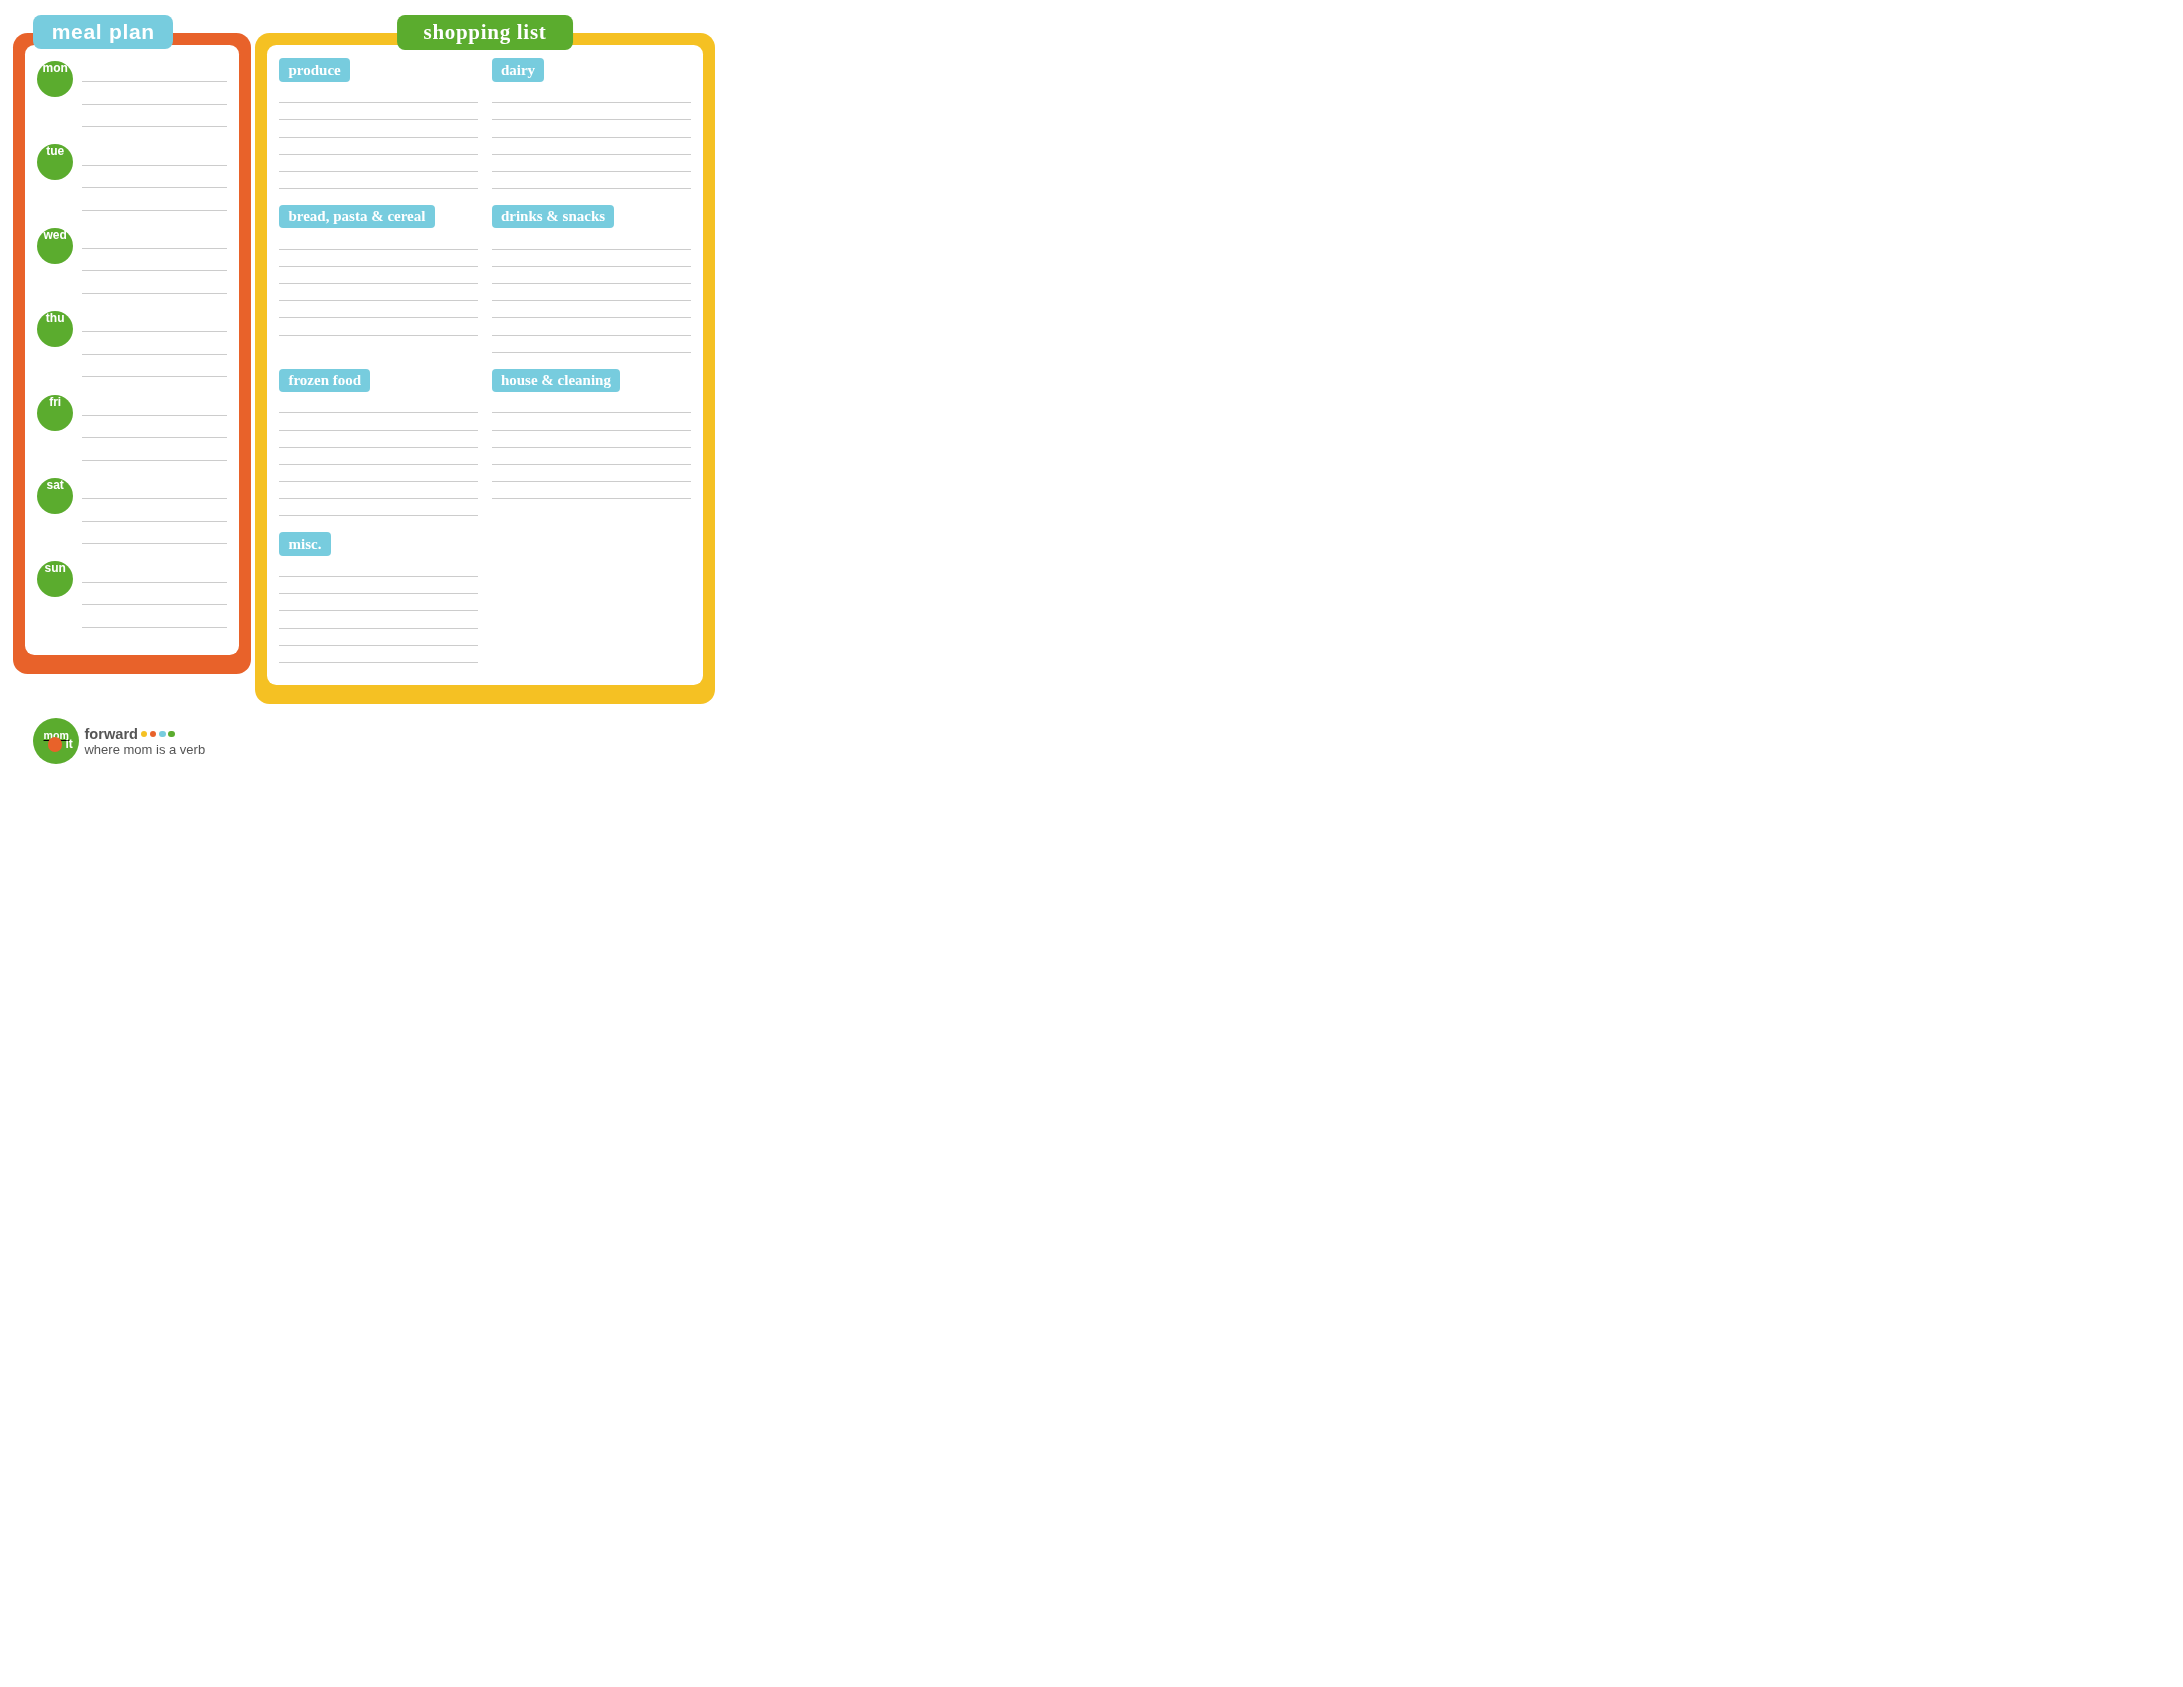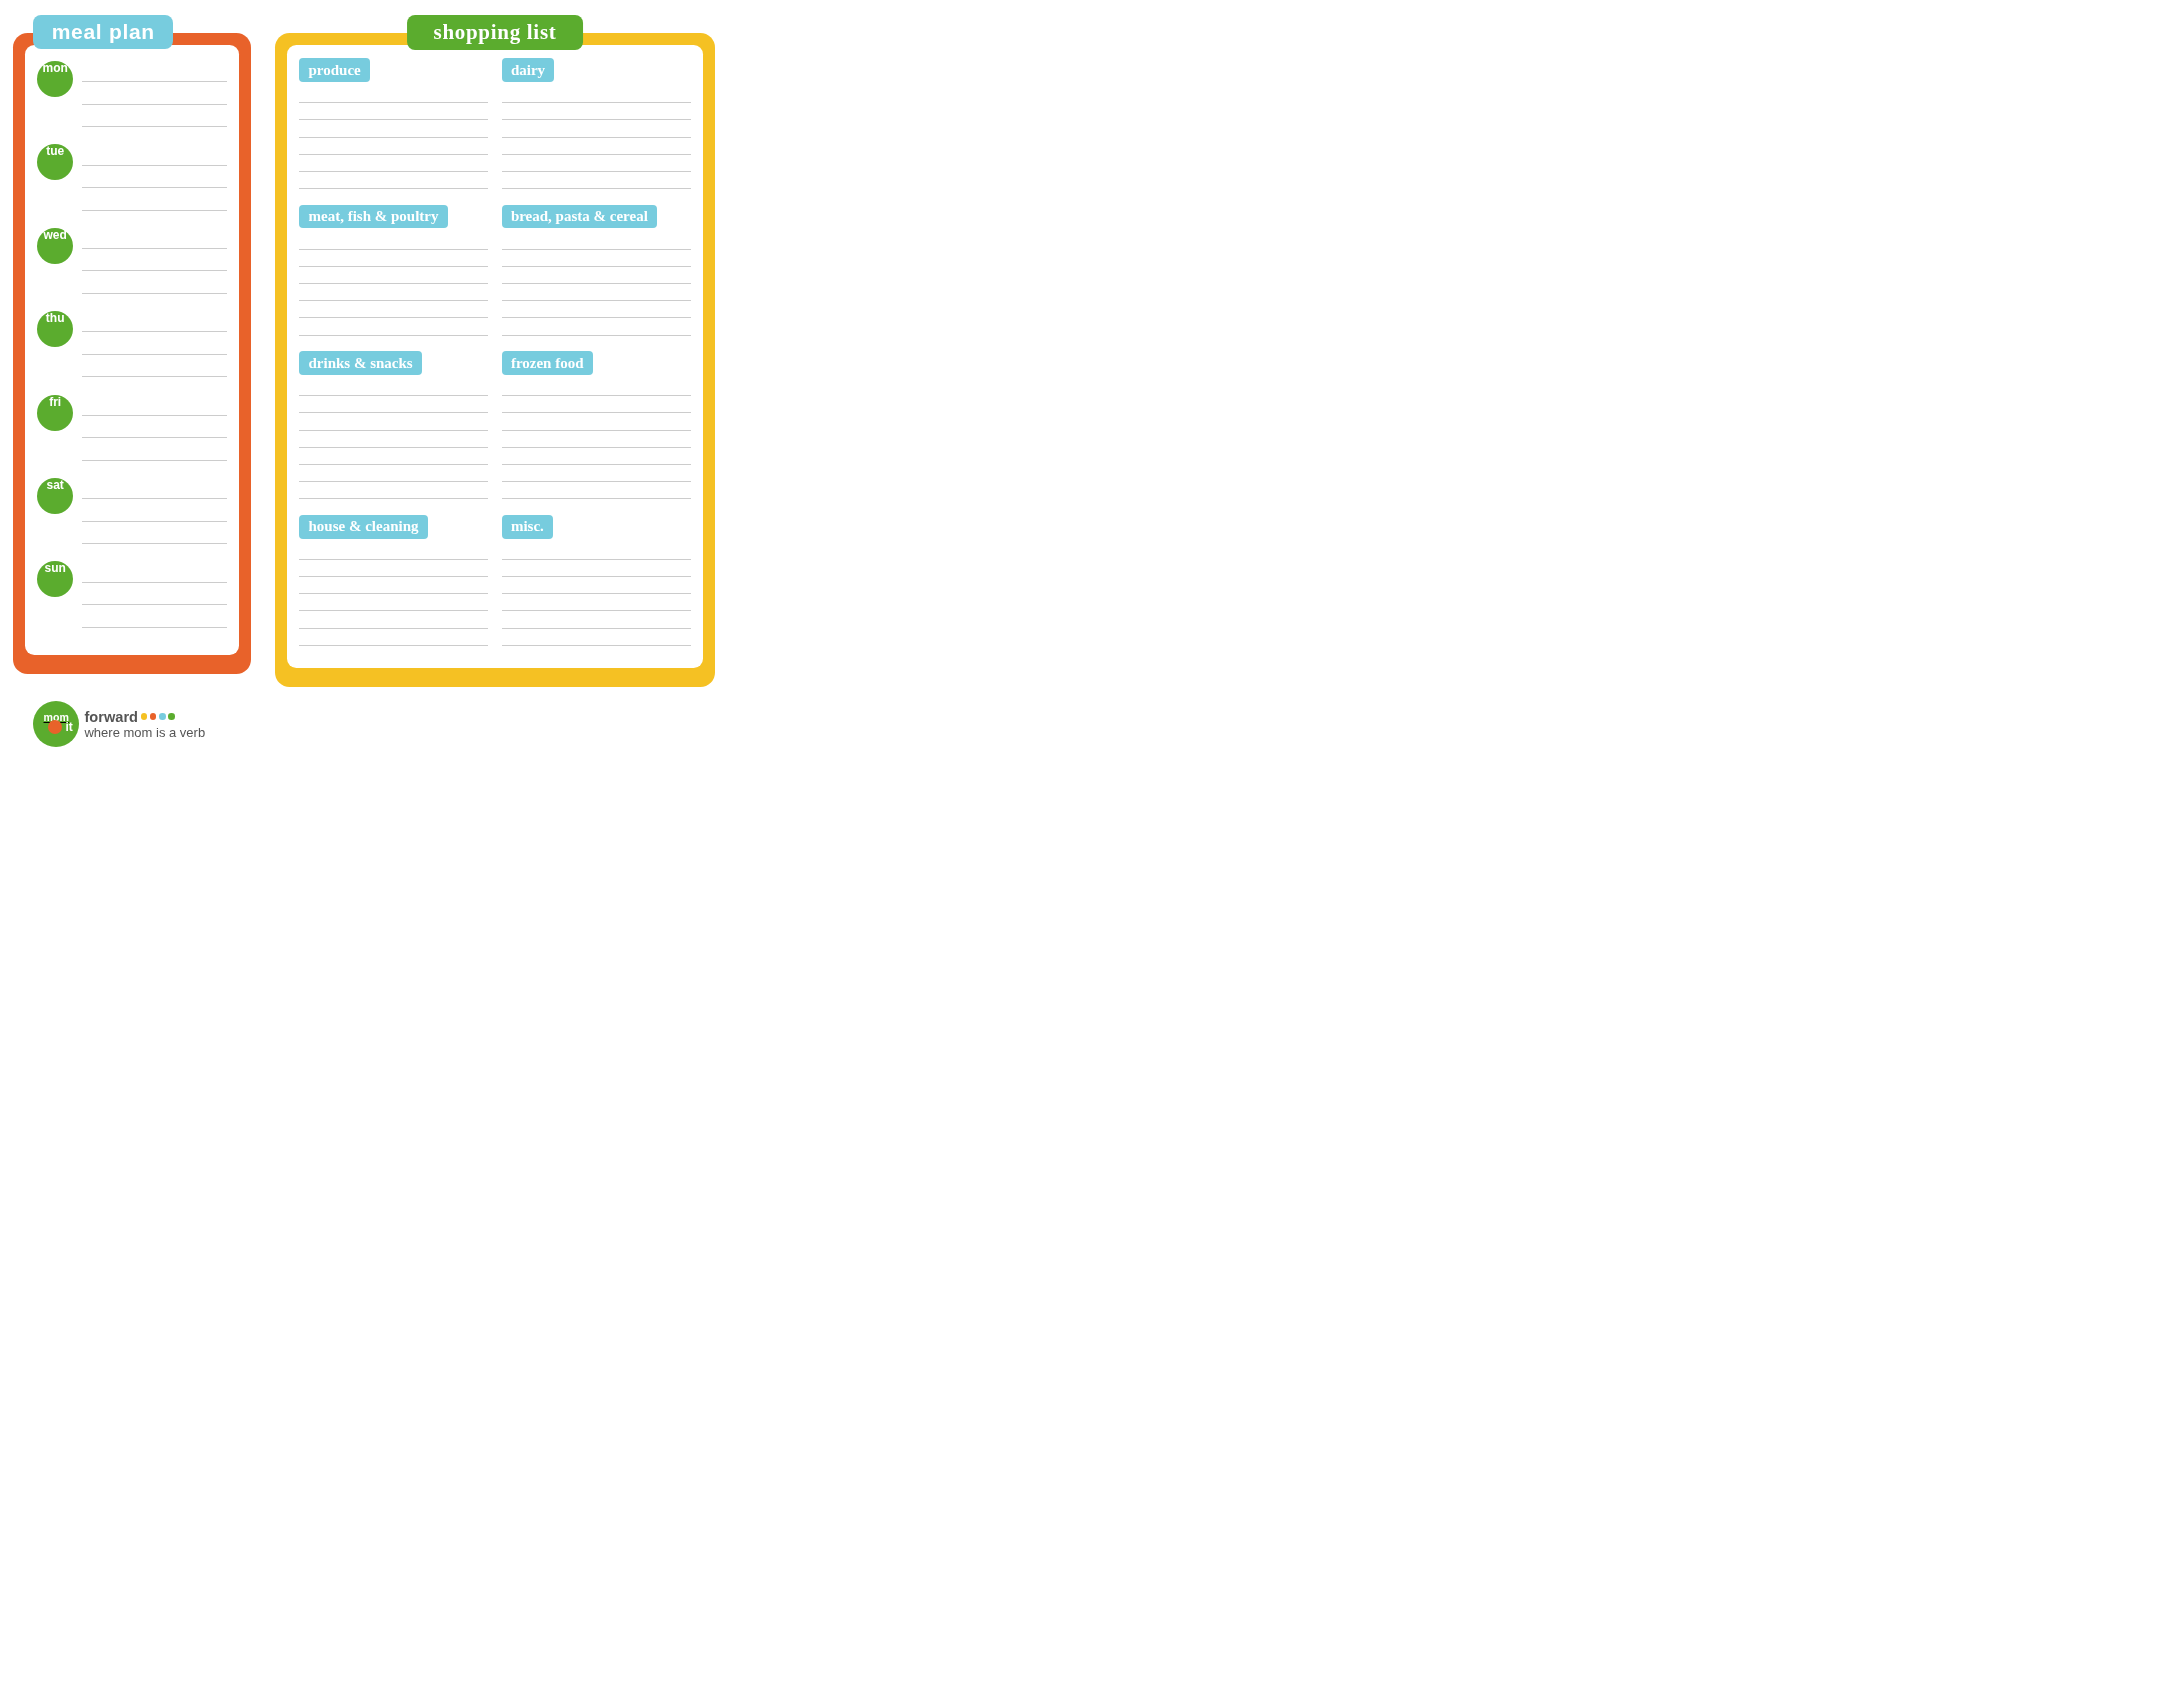--- a/index.html
+++ b/index.html
@@ -8,21 +8,21 @@
       min-height: 595px;
       background: #fff;
       font-family: 'Arial Rounded MT Bold', 'Arial', sans-serif;
       display: flex;
       flex-direction: column;
       align-items: center;
       padding: 13.2px;
     }
     .main-layout {
       display: flex;
-      gap: 24px;
+      gap: 4px;
       width: 100%;
       align-items: flex-start;
     }
 
     
     .meal-plan-clipboard {
       flex: 0 0 238px;
       background: #E8622A;
       border-radius: 14.6px;
       padding: 12px 12px 18.5px 12px;
@@ -325,28 +325,20 @@
               <div class="section-line"></div>
             </div></div>
           <div class="shopping-section"><div class="section-label"><span>dairy</span></div><div class="section-lines">
               <div class="section-line"></div>
               <div class="section-line"></div>
               <div class="section-line"></div>
               <div class="section-line"></div>
               <div class="section-line"></div>
               <div class="section-line"></div>
             </div></div>
-          <div class="shopping-section"><div class="section-label"><span>meat, fish &amp; poultry</span></div><div class="section-lines">
-              <div class="section-line"></div>
-              <div class="section-line"></div>
-              <div class="section-line"></div>
-              <div class="section-line"></div>
-              <div class="section-line"></div>
-              <div class="section-line"></div>
-            </div></div>
           <div class="shopping-section"><div class="section-label"><span>bread, pasta &amp; cereal</span></div><div class="section-lines">
               <div class="section-line"></div>
               <div class="section-line"></div>
               <div class="section-line"></div>
               <div class="section-line"></div>
               <div class="section-line"></div>
               <div class="section-line"></div>
             </div></div>
           <div class="shopping-section"><div class="section-label"><span>drinks &amp; snacks</span></div><div class="section-lines">
               <div class="section-line"></div>

